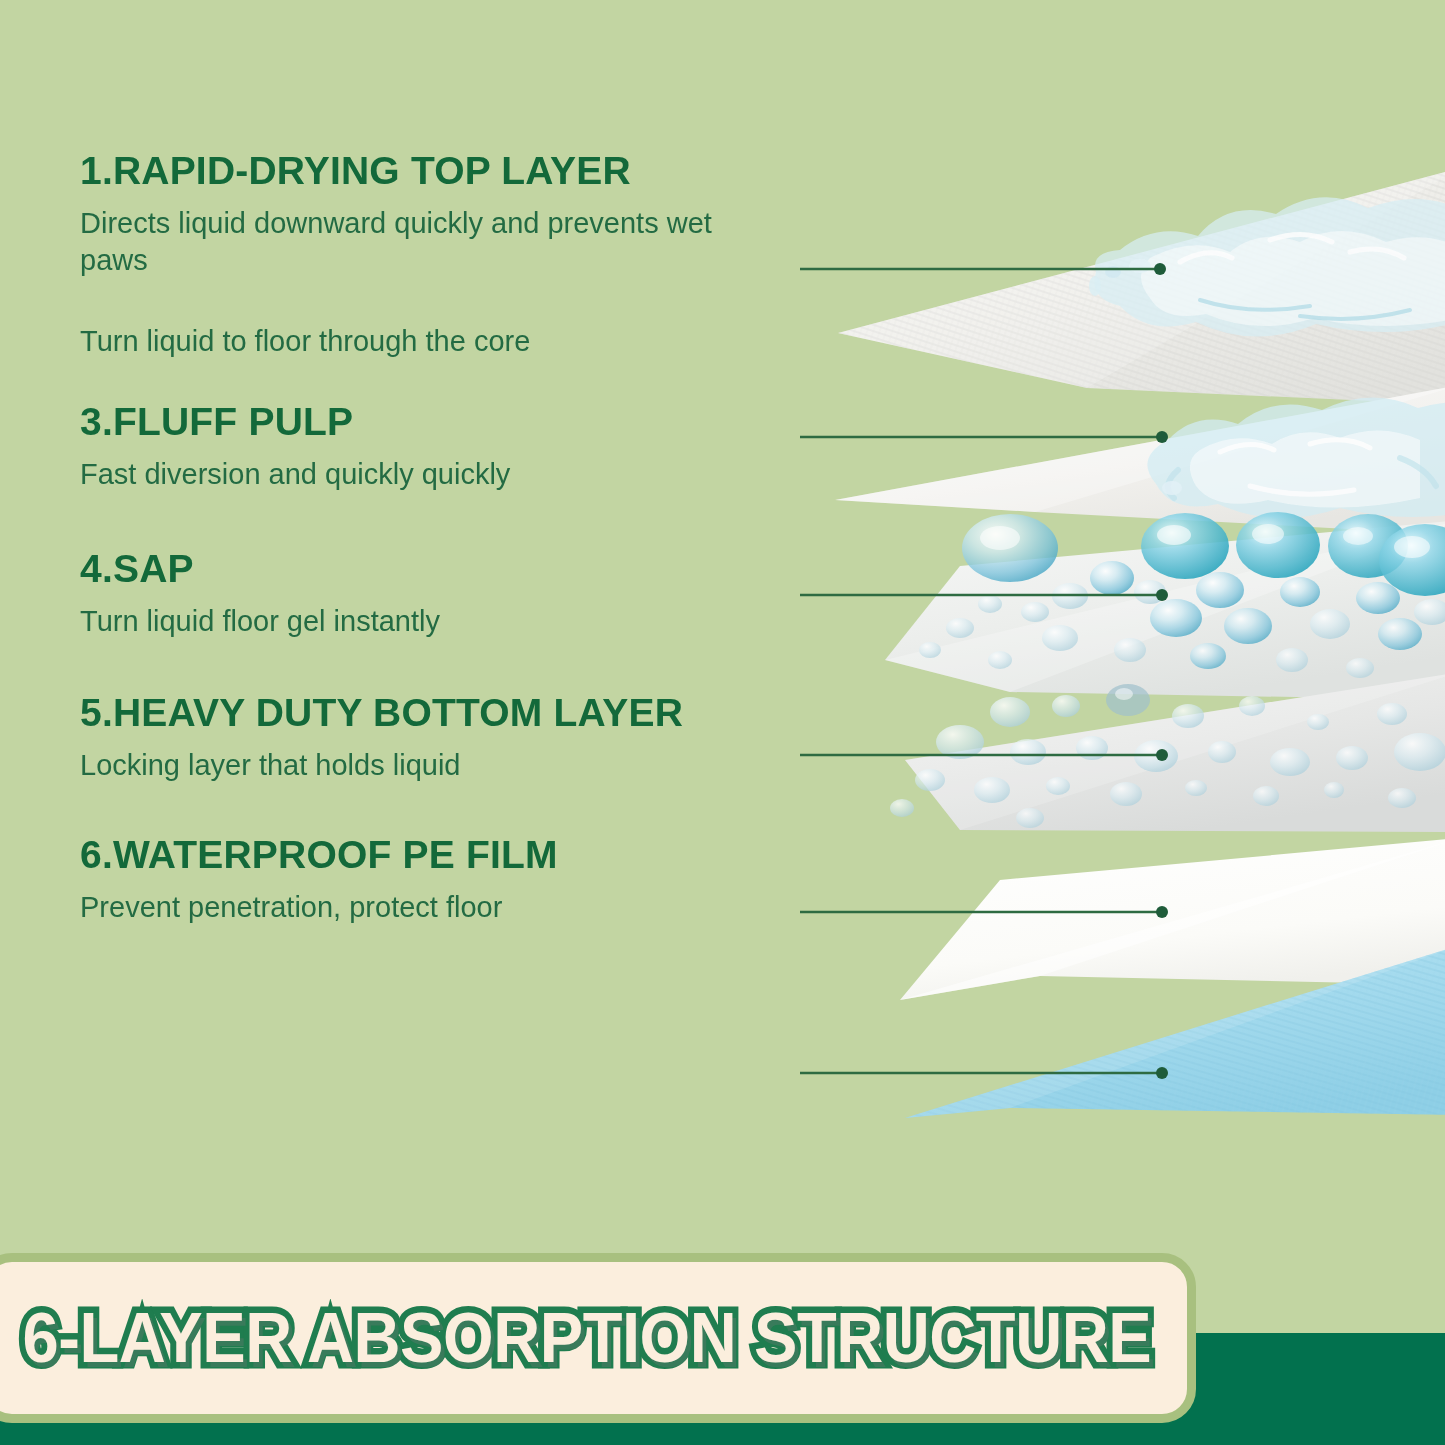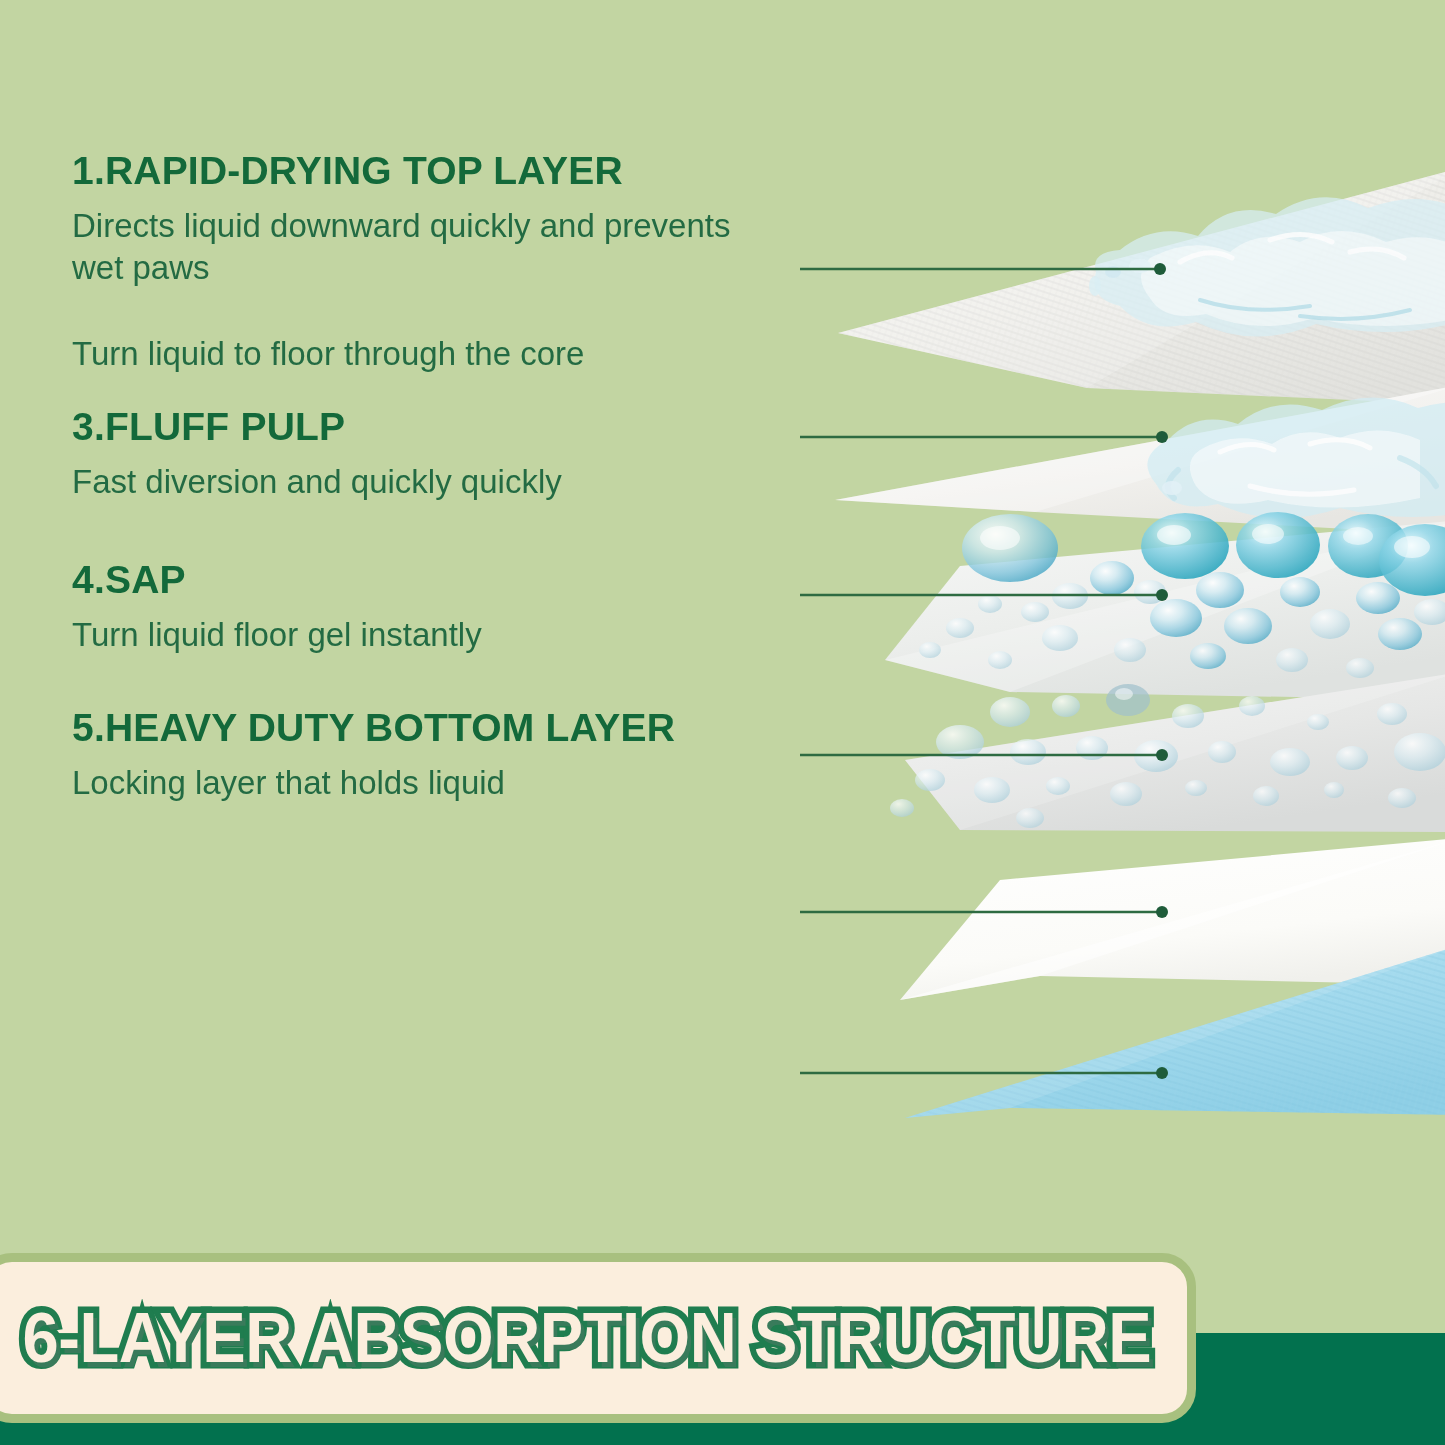--- a/index.html
+++ b/index.html
@@ -10,43 +10,43 @@
   }
   #infographic {
     position:relative;
     width:1445px; height:1445px;
     background:#c2d5a2;
   }
 
   
   .text-column {
     position:absolute;
-    left:72px; top:150px;
+    left:80px; top:150px;
     width:700px;
   }
   .layer-entry { margin-bottom:0; }
   .layer-title {
     font-size:39px;
     font-weight:bold;
     letter-spacing:0.2px;
     color:#13693a;
     line-height:1.08;
     white-space:nowrap;
   }
   .layer-desc {
-    font-size:33px;
+    font-size:29px;
     font-weight:normal;
     color:#236b43;
     line-height:1.26;
     margin-top:13px;
     max-width:680px;
   }
   .e0 { margin-top:0; }
   .e1 { margin-top:45px; }
-  .e2 { margin-top:31px; }
+  .e2 { margin-top:41px; }
   .e3 { margin-top:56px; }
   .e4 { margin-top:52px; }
   .e5 { margin-top:50px; }
 
   
   .leaders { position:absolute; left:0; top:0; width:1445px; height:1445px; pointer-events:none; }
 
   
   .stack { position:absolute; left:0; top:0; width:1445px; height:1250px; }
 
@@ -312,20 +312,24 @@
     <div class="layer-entry e3">
       <div class="layer-title">4.SAP</div>
       <div class="layer-desc">Turn liquid floor gel instantly</div>
     </div>
 
     <div class="layer-entry e4">
       <div class="layer-title">5.HEAVY DUTY BOTTOM LAYER</div>
       <div class="layer-desc">Locking layer that holds liquid</div>
     </div>
 
+    <div class="layer-entry e5">
+      <div class="layer-title">6.WATERPROOF PE FILM</div>
+      <div class="layer-desc">Prevent penetration, protect floor</div>
+    </div>
 
   </div>
 
   <div class="bottom-bar"></div>
   <div class="banner">
     <div class="banner-text">6-LAYER ABSORPTION STRUCTURE</div>
   </div>
 
 </div>
 

